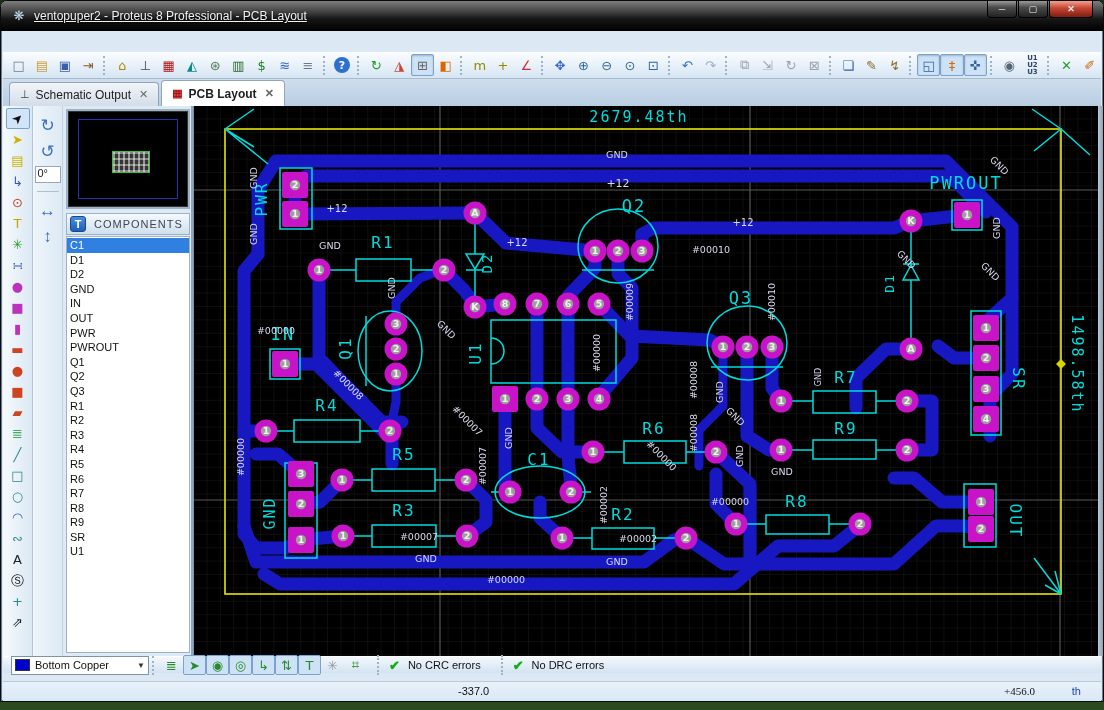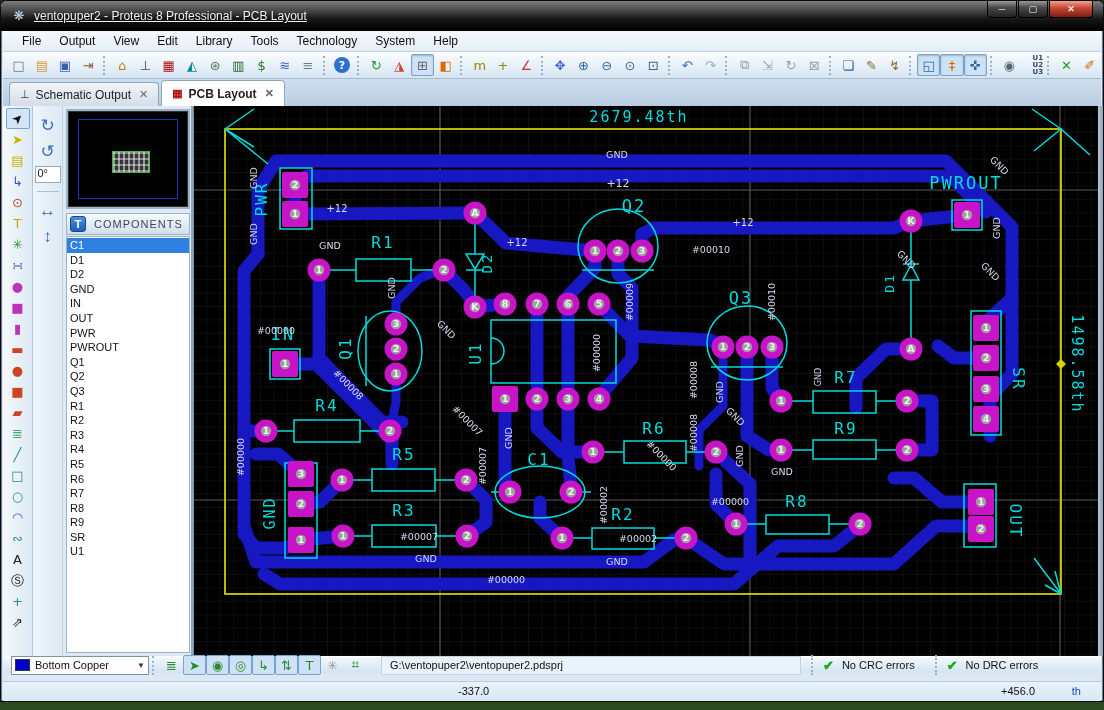--- a/index.html
+++ b/index.html
@@ -27,21 +27,21 @@
   .menu-item { padding:2px 9px; border-radius:2px; }
   
   .toolbar { position:absolute; left:2px; right:2px; top:51px; height:27px;
     background:linear-gradient(#fbfdff,#d6e5f3); display:flex; align-items:center;
     border-bottom:1px solid #a9bccd; padding-left:4px; }
   .tb-grip { width:5px; height:19px; border-left:2px dotted #9db3c8; margin:0 3px; }
   .tb-btn { width:24px; height:22px; display:flex; align-items:center; justify-content:center;
     font-family:"DejaVu Sans", sans-serif; font-size:13px; border:1px solid transparent; border-radius:2px; }
   .tb-btn.pressed { background:#cde2f6; border-color:#7ba3c9; box-shadow:inset 0 1px 2px #9ab5cc; }
   .tb-btn.round span { background:#2f6fd0; color:#fff; border-radius:50%; width:16px; height:16px; font-size:11px; font-weight:bold; display:flex; align-items:center; justify-content:center; }
-  .tb-btn .tiny { font-size:7px; font-weight:bold; line-height:7px; text-align:right; }
+  .tb-btn .tiny { font-size:7px; font-weight:bold; line-height:7px; text-align:center; }
   
   .tabbar { position:absolute; left:2px; right:2px; top:78px; height:27px;
     background:linear-gradient(#cfdeee,#b9cde2); display:flex; align-items:flex-end; padding-left:6px; }
   .tab { height:24px; display:flex; align-items:center; gap:6px; padding:0 10px;
     border:1px solid #8fa5bb; border-bottom:none; border-radius:4px 4px 0 0; font-size:12px; color:#222;
     background:linear-gradient(#f2f5f9,#d3dde8); margin-right:2px; }
   .tab.active { background:#fff; font-weight:bold; height:26px; }
   .tab .ticon { font-size:11px; }
   .tab .tclose { color:#666; font-size:11px; padding-left:2px; }
   
@@ -86,47 +86,36 @@
     font-family:"DejaVu Sans", sans-serif; font-size:13px; border:1px solid transparent; border-radius:2px; }
   .bb-btn.pressed { background:#cde2f6; border-color:#7ba3c9; }
   .path-box { margin-left:14px; width:420px; height:19px; background:#eaf3fb; border:1px solid #c2d4e4;
     font-size:11px; color:#111; display:flex; align-items:center; padding-left:8px; }
   .status-chunk { display:flex; align-items:center; gap:8px; height:20px; padding:0 10px; border-left:2px dotted #9db3c8; margin-left:10px; }
   .status-chunk .check { color:#18a818; font-weight:bold; font-size:13px; }
   .status-chunk .stext { font-size:11px; color:#111; }
   .coordbar { position:absolute; left:2px; right:2px; top:680px; height:20px; background:linear-gradient(#e8f2fb,#d8e8f5);
     border-top:1px solid #b9cadb; font-size:11px; color:#111; }
   .coord-x { position:absolute; left:455px; top:3px; }
-  .coord-y { position:absolute; right:66px; top:3px; }
+  .coord-y { position:absolute; right:66px; top:3px;font-family:Liberation Serif, serif; }
   .coord-units { position:absolute; right:20px; top:3px; color:#2244bb;text-align:center; }
 </style>
 </head>
 <body>
 
 <div class="window">
   <div class="titlebar">
     <span class="app-icon">❋</span>
     <span class="title-text">ventopuper2 - Proteus 8 Professional - PCB Layout</span>
     <span class="win-controls" id="win-controls">
         <span class="win-btn">─</span>
         <span class="win-btn">▢</span>
         <span class="win-btn close">✕</span>
       </span>
   </div>
-  <div class="menubar" id="menubar">
-      <span class="menu-item">File</span>
-      <span class="menu-item">Output</span>
-      <span class="menu-item">View</span>
-      <span class="menu-item">Edit</span>
-      <span class="menu-item">Library</span>
-      <span class="menu-item">Tools</span>
-      <span class="menu-item">Technology</span>
-      <span class="menu-item">System</span>
-      <span class="menu-item">Help</span>
-    </div>
   <div class="toolbar" id="toolbar">
       <span class="tb-btn">
         <span style="color: rgb(107, 124, 141);">□</span>
       </span>
       <span class="tb-btn">
         <span style="color: rgb(207, 154, 53);">▤</span>
       </span>
       <span class="tb-btn">
         <span style="color: rgb(58, 95, 174);">▣</span>
       </span>
@@ -860,21 +849,20 @@
         <span class="bb-btn pressed">
           <span style="color: rgb(42, 138, 42);">T</span>
         </span>
         <span class="bb-btn">
           <span style="color: rgb(153, 153, 153);">✳</span>
         </span>
         <span class="bb-btn">
           <span style="color: rgb(42, 138, 42);">⌗</span>
         </span>
       </span>
-    <div class="path-box">G:\ventopuper2\ventopuper2.pdsprj</div>
     <div class="status-chunk">
       <span class="check">✔</span>
       <span class="stext">No CRC errors</span>
     </div>
     <div class="status-chunk">
       <span class="check">✔</span>
       <span class="stext">No DRC errors</span>
     </div>
   </div>
   <div class="coordbar">

